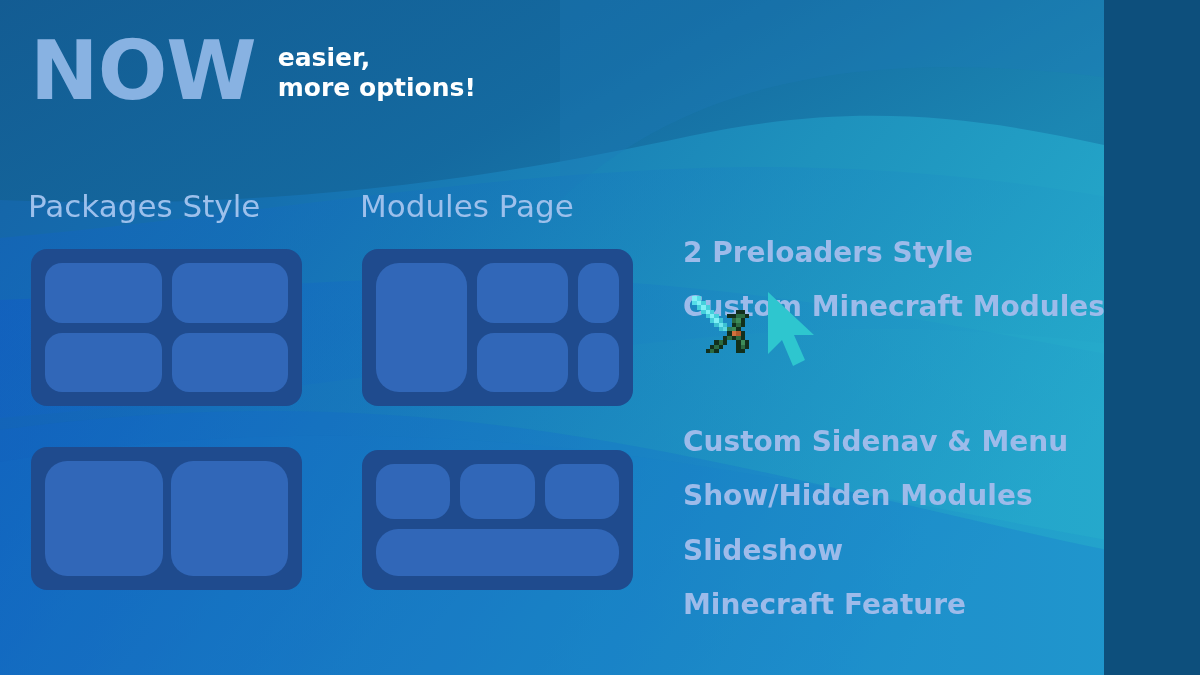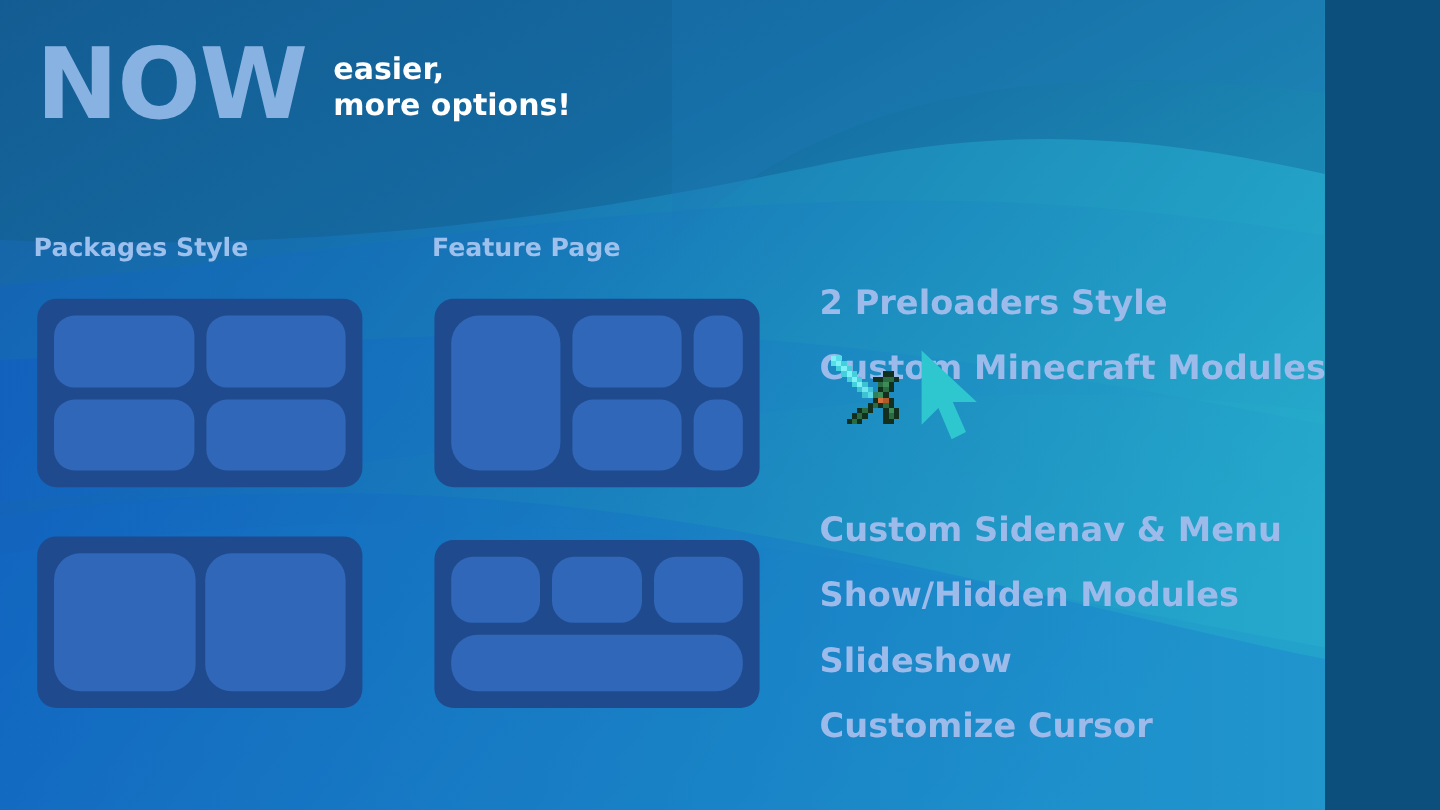--- a/index.html
+++ b/index.html
@@ -48,23 +48,23 @@
     font-size: 25px;
     line-height: 30px;
     font-weight: bold;
     color: #ffffff;
     letter-spacing: 0px;
   }
 
   
   .col-heading {
     position: absolute;
-    font-size: 21px;
+    font-size: 31px;
     line-height: 34px;
-    font-weight: bold;
+    font-weight: normal;
     color: #9dc0ec;
     white-space: nowrap;
   }
   #heading-packages { left: 28px;  top: 189px; }
   #heading-category { left: 360px; top: 189px; }
 
   
   .mockup-card {
     position: absolute;
     background: #1f4b8e;
@@ -194,21 +194,21 @@
 
   <div id="header">
     <div id="now-logo">NOW</div>
     <div id="tagline">
       <div class="tagline-line">easier,</div>
       <div class="tagline-line">more options!</div>
     </div>
   </div>
 
   <div class="col-heading" id="heading-packages">Packages Style</div>
-  <div class="col-heading" id="heading-category">Feature Page</div>
+  <div class="col-heading" id="heading-category">Modules Page</div>
 
   <div class="mockup-card" id="card-packages-grid">
     <div class="grid-2x2">
       <div class="tile"></div>
       <div class="tile"></div>
       <div class="tile"></div>
       <div class="tile"></div>
     </div>
   </div>
 
@@ -236,21 +236,21 @@
       <div class="tile"></div>
       <div class="tile tile-wide"></div>
     </div>
   </div>
 
   <div class="feature-item" style="top:190px">2 Preloaders Style</div>
   <div class="feature-item" style="top:244px">Custom Minecraft Modules</div>
   <div class="feature-item" style="top:379px">Custom Sidenav &amp; Menu</div>
   <div class="feature-item" style="top:433px">Show/Hidden Modules</div>
   <div class="feature-item" style="top:488px">Slideshow</div>
-  <div class="feature-item" style="top:542px">Customize Cursor</div>
+  <div class="feature-item" style="top:542px">Minecraft Feature</div>
 
   <div id="minecraft-icons">
 
     <svg id="sword-icon" width="70" height="70" viewBox="0 0 16 16" shape-rendering="crispEdges">
 
       <rect x="1" y="1" width="1" height="1" fill="#7ff0f6"></rect>
       <rect x="2" y="1" width="1" height="1" fill="#55dde8"></rect>
       <rect x="1" y="2" width="1" height="1" fill="#55dde8"></rect>
       <rect x="2" y="2" width="1" height="1" fill="#7ff0f6"></rect>
       <rect x="3" y="2" width="1" height="1" fill="#44cfdc"></rect>

